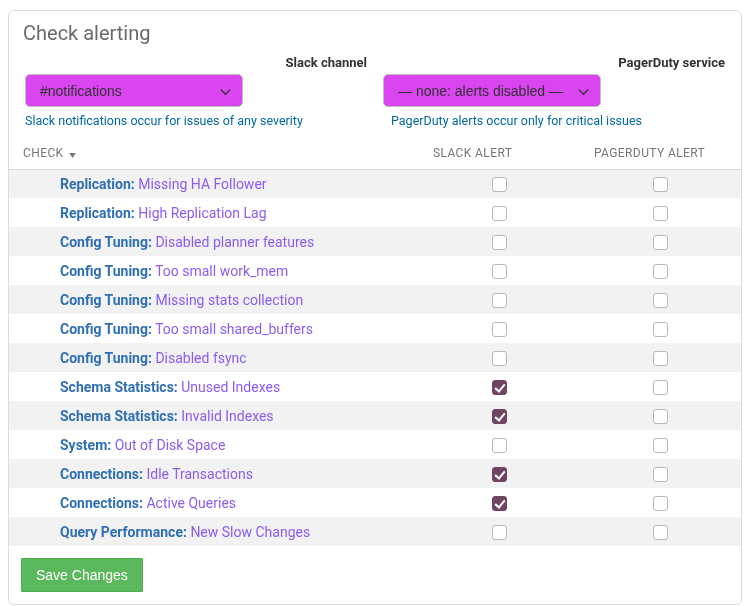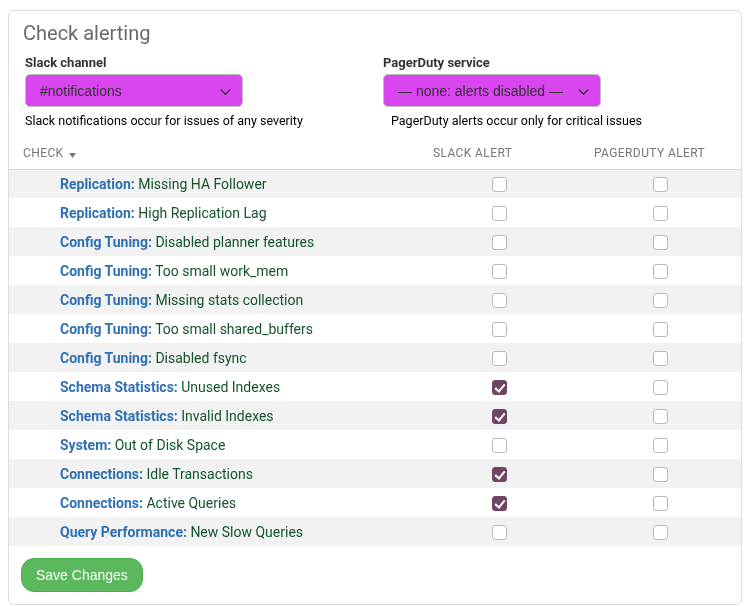--- a/index.html
+++ b/index.html
@@ -29,20 +29,21 @@
     padding: 6px 12px 0 12px;
     gap: 8px;
   }
   .form-col { flex: 1; padding: 0 4px; }
   .form-label {
     font-weight: 700;
     font-size: 13px;
     color: #333;
     display: block;
     margin-bottom: 4px;
+    text-align: right;
   }
   .select-wrap {
     position: relative;
     display: inline-block;
   }
   .select {
     appearance: none;
     -webkit-appearance: none;
     border: 1px solid #bfbfbf;
     border-radius: 5px;
@@ -56,21 +57,21 @@
   }
   .select-caret {
     position: absolute;
     right: 12px;
     top: 50%;
     transform: translateY(-50%);
     pointer-events: none;
   }
   .help-text {
     font-size: 12.5px;
-    color: #000000;
+    color: #0369a1;
     padding: 6px 16px 10px 16px;
   }
   .help-row { display:flex; }
   .help-row > div { flex:1; }
   table {
     width: 100%;
     border-collapse: collapse;
   }
   thead th {
     text-align: left;
@@ -90,21 +91,21 @@
     height: 29px;
   }
   tbody tr:nth-child(odd) td { background: #f2f2f2; }
   tbody tr:nth-child(even) td { background: #ffffff; }
   .check-cat {
     color: #2f6fb3;
     font-weight: 700;
     padding-left: 37px;
   }
   .check-name {
-    color: #14532d;
+    color: #8b5cf6;
     font-weight: 400;
   }
   td.center { text-align: center; }
   .cb {
     display: inline-block;
     width: 15px;
     height: 15px;
     border: 1px solid #b8b8b8;
     border-radius: 3px;
     background: #fff;
@@ -134,21 +135,21 @@
   }
   .footer {
     padding: 12px;
   }
   .btn-save {
     background: #5cb85c;
     border: 1px solid #4cae4c;
     color: #fff;
     font-size: 14px;
     padding: 8px 14px;
-    border-radius: 13px;
+    border-radius: 1px;
     cursor: pointer;
   }
   .col-check { width: 56%; }
   .col-slack { width: 22%; }
   .col-pd { width: 22%; }
 </style>
 </head>
 <body>
 
 <div class="panel">
@@ -263,21 +264,21 @@
           <td><span class="check-cat">Connections:</span> <span class="check-name">Idle Transactions</span></td>
           <td class="center"><span class="cb checked"></span></td>
           <td class="center"><span class="cb"></span></td>
         </tr>
         <tr>
           <td><span class="check-cat">Connections:</span> <span class="check-name">Active Queries</span></td>
           <td class="center"><span class="cb checked"></span></td>
           <td class="center"><span class="cb"></span></td>
         </tr>
         <tr>
-          <td><span class="check-cat">Query Performance:</span> <span class="check-name">New Slow Queries</span></td>
+          <td><span class="check-cat">Query Performance:</span> <span class="check-name">New Slow Changes</span></td>
           <td class="center"><span class="cb"></span></td>
           <td class="center"><span class="cb"></span></td>
         </tr>
       </tbody>
   </table>
 
   <div class="footer">
     <button class="btn-save">Save Changes</button>
   </div>
 </div>

